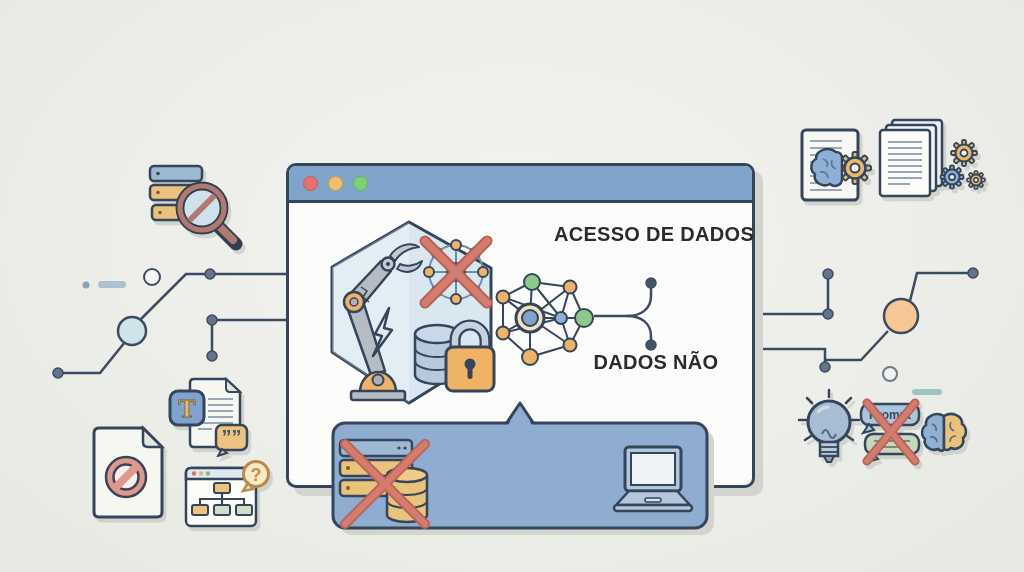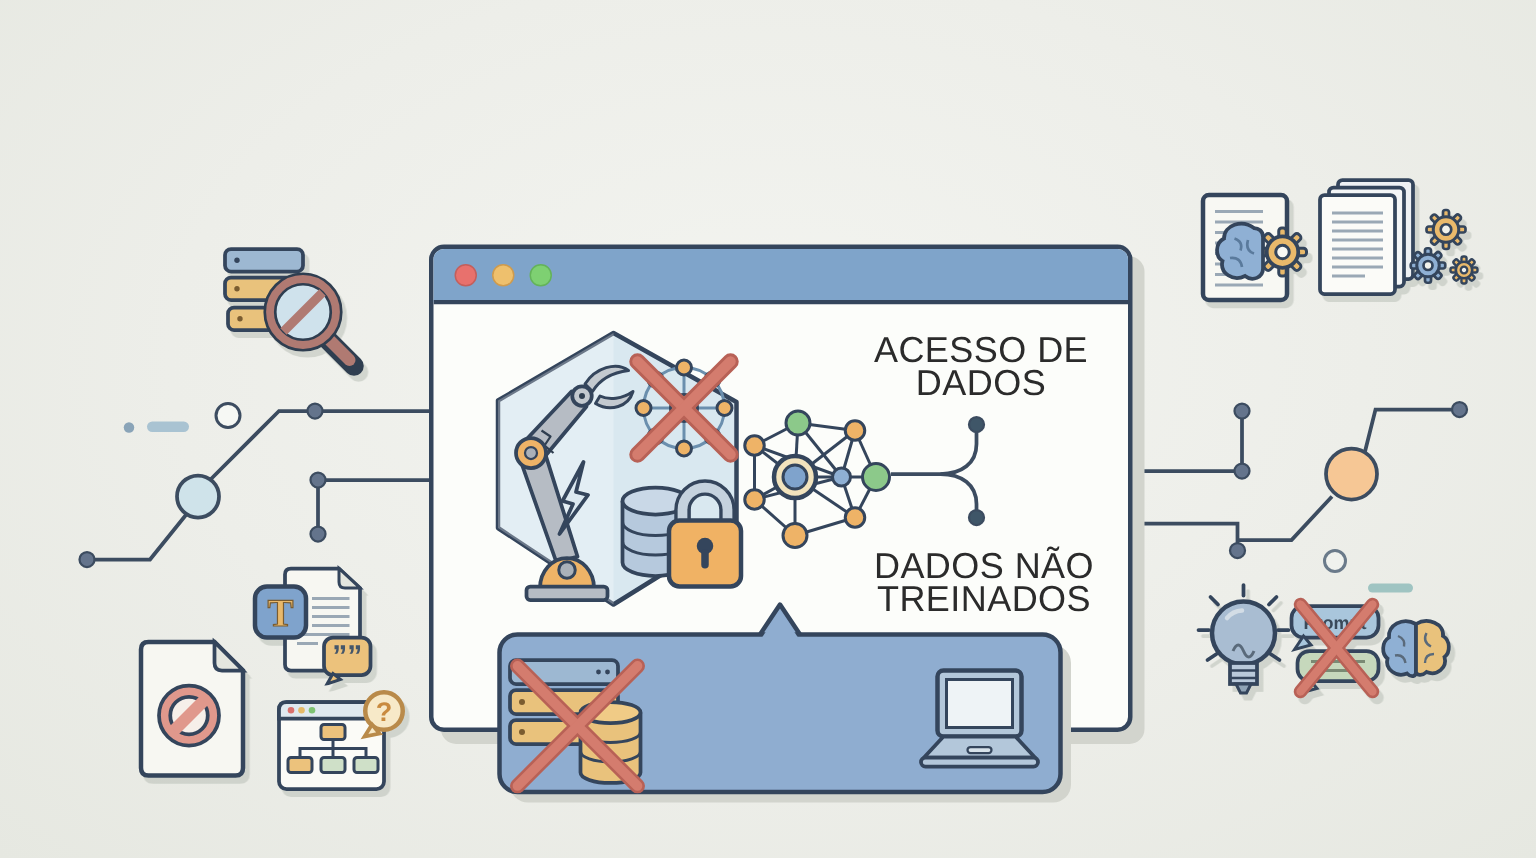--- a/index.html
+++ b/index.html
@@ -26,26 +26,26 @@
     height:34px;background:#7fa4ca;border-bottom:3px solid #34455c;
     border-radius:7px 7px 0 0;display:flex;align-items:center;padding-left:14px;gap:10px;
   }
   .tl{width:13px;height:13px;border-radius:50%;display:inline-block;}
   .tl-red{background:#e8716d;border:1px solid #c35f5c;}
   .tl-yellow{background:#eec06d;border:1px solid #cf9b4d;}
   .tl-green{background:#7ed072;border:1px solid #64b35a;}
   .winbody{position:relative;width:463px;height:282px;}
   .scene-svg{position:absolute;left:0;top:0;}
   .heading{
-    position:absolute;text-align:center;font-weight:normal;font-size:24px;line-height:22px;
+    position:absolute;text-align:center;font-weight:bold;font-size:20px;line-height:22px;
     color:#2b2b2b;letter-spacing:0.3px;
   }
   .heading span{display:block;}
   .h1{left:255px;top:20px;width:220px;}
-  .h2{left:265px;top:164px;width:204px;}
+  .h2{left:265px;top:148px;width:204px;}
   
   .panel-svg{position:absolute;left:325px;top:396px;z-index:2;}
   .panel-icon{position:absolute;z-index:3;}
 </style>
 </head>
 <body>
 
 <div class="scene">
 
   <svg class="bg-circuit" width="1024" height="572" viewBox="0 0 1024 572">
@@ -390,21 +390,20 @@
           <path d="M338,113 C352,113 362,120 362,133 V137"></path>
           <circle cx="362" cy="80" r="5" fill="#3f5668" stroke-width="1.5"></circle>
           <circle cx="362" cy="142" r="5" fill="#3f5668" stroke-width="1.5"></circle>
         </g>
       </svg>
       <div class="heading h1">
         <span>ACESSO DE DADOS</span>
       </div>
       <div class="heading h2">
         <span>DADOS NÃO</span>
-        <span>TREINADOS</span>
       </div>
     </div>
   </div>
 
   <svg class="panel-svg" width="392" height="146" viewBox="0 0 392 146">
     <rect x="15" y="34" width="374" height="105" rx="12" fill="#d2d4cd"></rect>
     <polygon points="179,31 195,7 211,31" fill="#8fadd0" stroke="#34455c" stroke-width="3" stroke-linejoin="round"></polygon>
     <rect x="8" y="27" width="374" height="105" rx="12" fill="#8fadd0" stroke="#34455c" stroke-width="3"></rect>
     <polygon points="183,29 195,11 207,29" fill="#8fadd0"></polygon>
   </svg>

